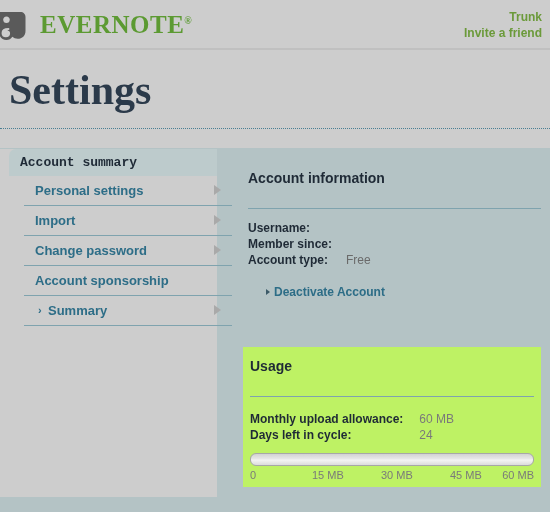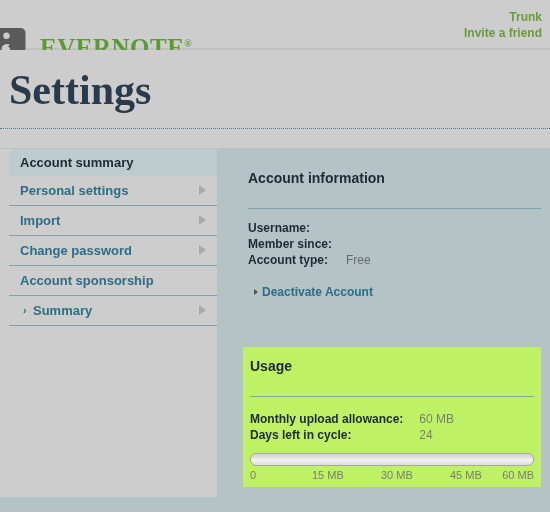--- a/index.html
+++ b/index.html
@@ -20,23 +20,23 @@
     position: absolute;
     left: 0; top: 0;
     width: 550px;
     height: 50px;
     background: #cdcdcd;
     border-bottom: 2px solid #c0c0c0;
     box-sizing: border-box;
   }
   .brand {
     position: absolute;
-    left: 0; top: 20px;
+    left: 0; top: 4px;
     display: flex;
-    align-items: flex-end;
+    align-items: center;
     height: 42px;
   }
   .brand-logo {
     width: 42px;
     height: 42px;
     margin-left: -6px;
     display: block;
   }
   .brand-name {
     font-family: "Liberation Serif", "DejaVu Serif", serif;
@@ -119,33 +119,34 @@
   }
   .nav-active {
     position: absolute;
     left: 9px;
     top: 0px;
     width: 208px;
     height: 27px;
     background: #bdcbcc;
     border-top-left-radius: 7px;
     box-sizing: border-box;
+    font-family: Liberation Mono, monospace;
   }
   .nav-active .nav-label {
     color: #1f2a36;
     font-size: 13px;
     font-weight: bold;
     position: absolute;
     left: 11px;
     top: 6px;
   }
 
   .nav-list {
     position: absolute;
-    left: 9px;
+    left: 24px;
     top: 27px;
     width: 208px;
   }
   .nav-item {
     position: relative;
     height: 30px;
     border-bottom: 1px solid #7fa3ae;
     box-sizing: border-box;
   }
   .nav-item .nav-label {
@@ -209,21 +210,21 @@
     font-weight: bold;
     color: #1f2a36;
     white-space: nowrap;
     padding-right: 14px;
   }
   .info-table td.val {
     color: #6a6a6a;
     white-space: nowrap;
   }
   .deactivate-row {
-    margin: 16px 0 0 11px;
+    margin: 16px 0 0 23px;
     font-size: 12px;
     white-space: nowrap;
   }
   .tri-bullet {
     display: inline-block;
     width: 0; height: 0;
     border-left: 4px solid #3c5a68;
     border-top: 3px solid transparent;
     border-bottom: 3px solid transparent;
     margin-right: 4px;

